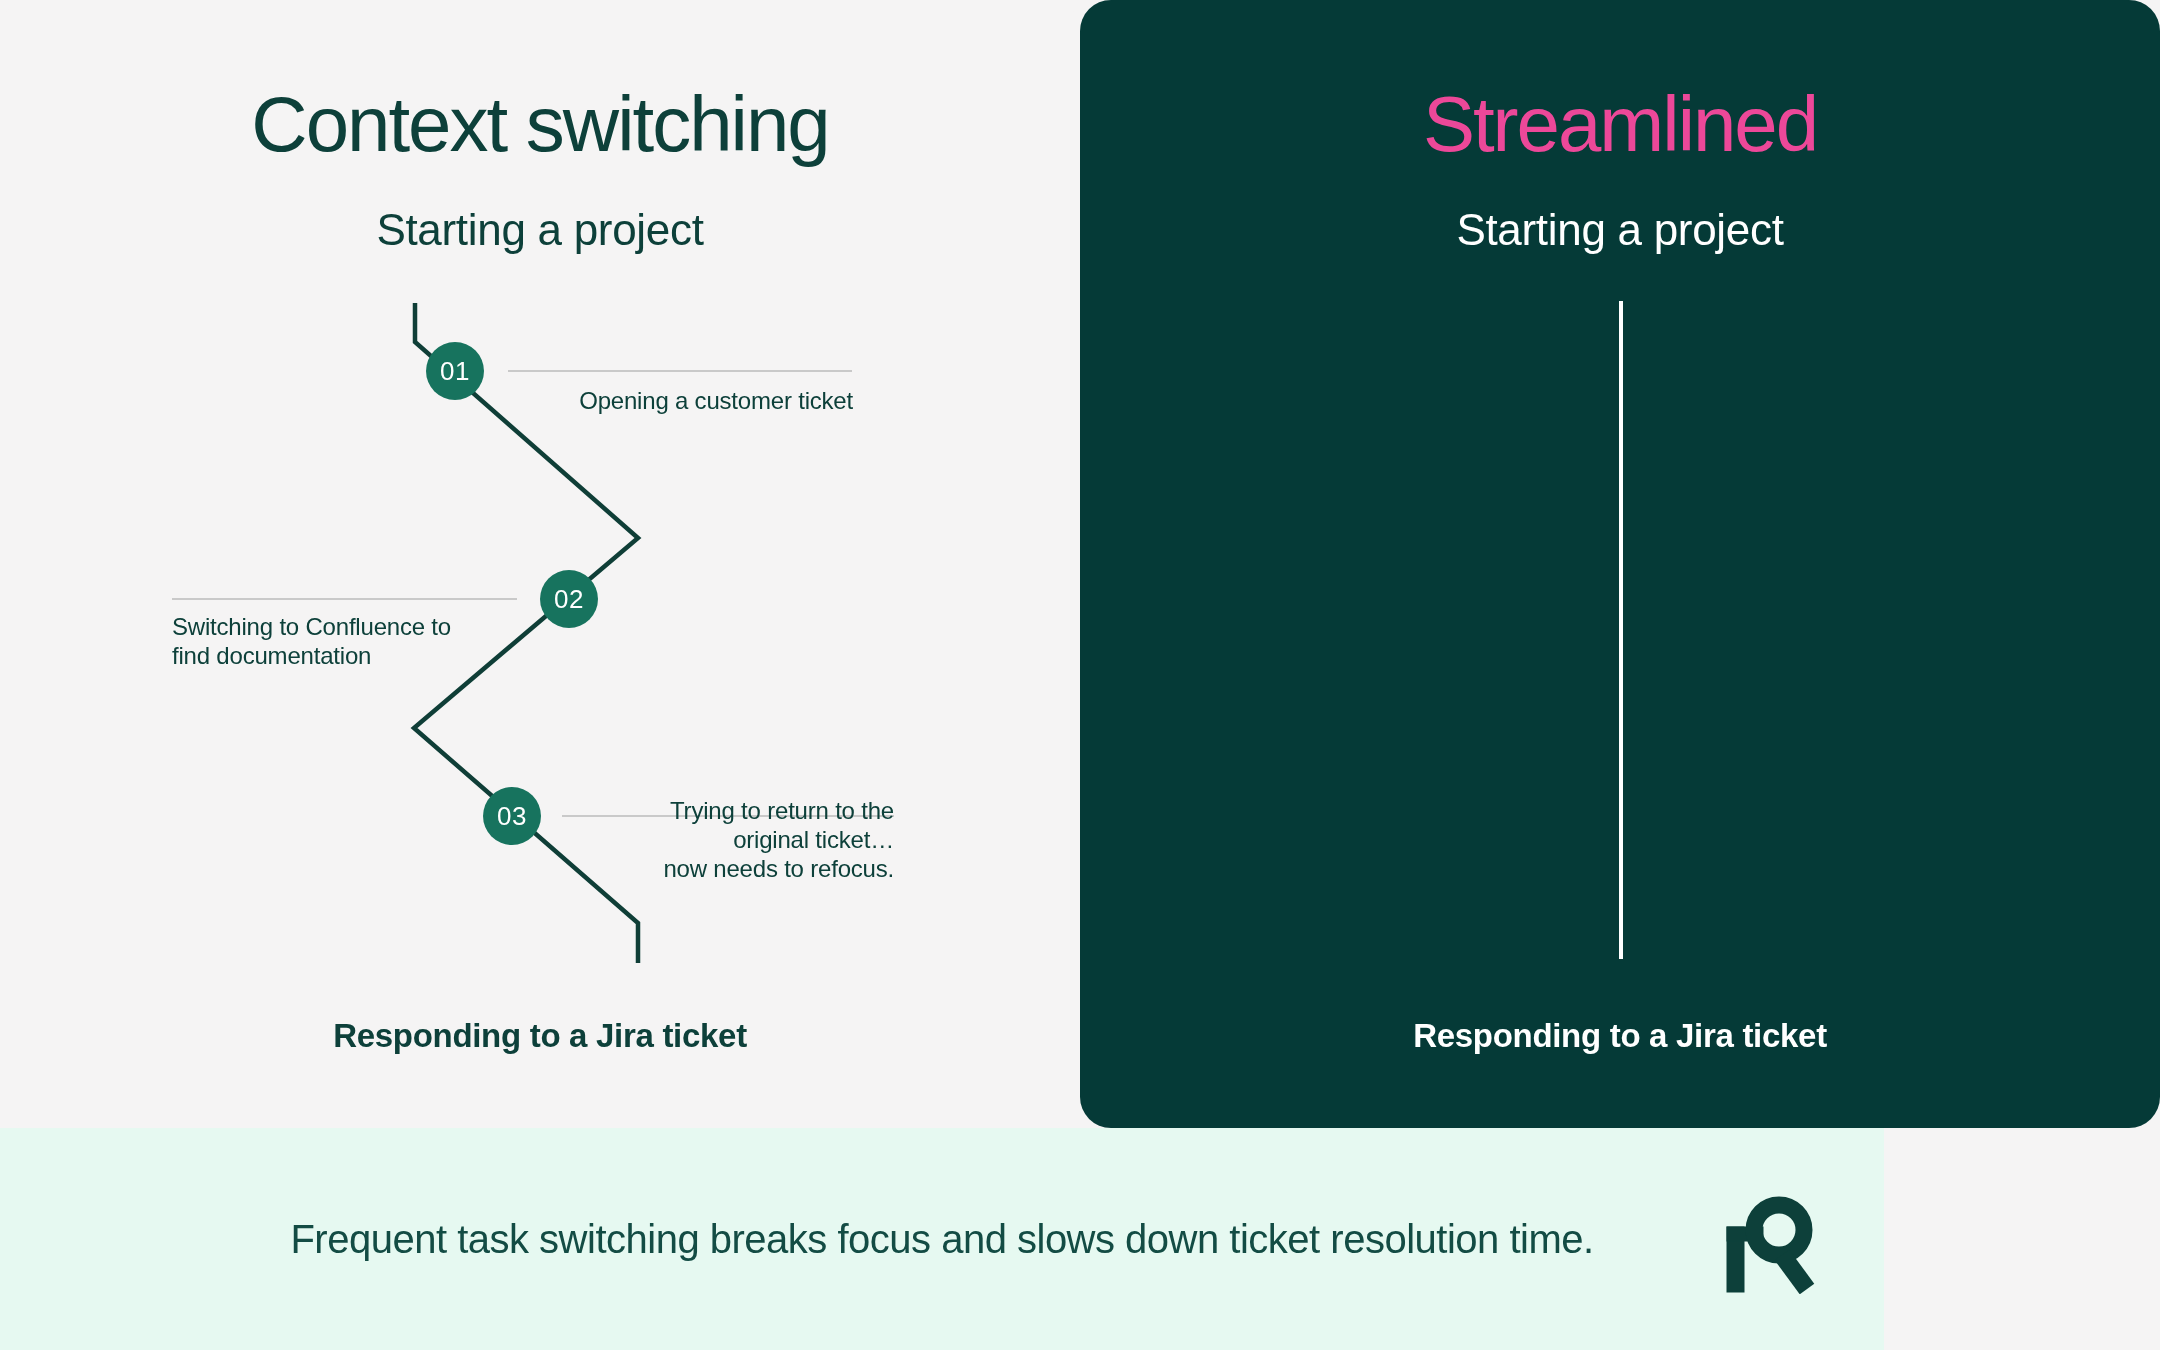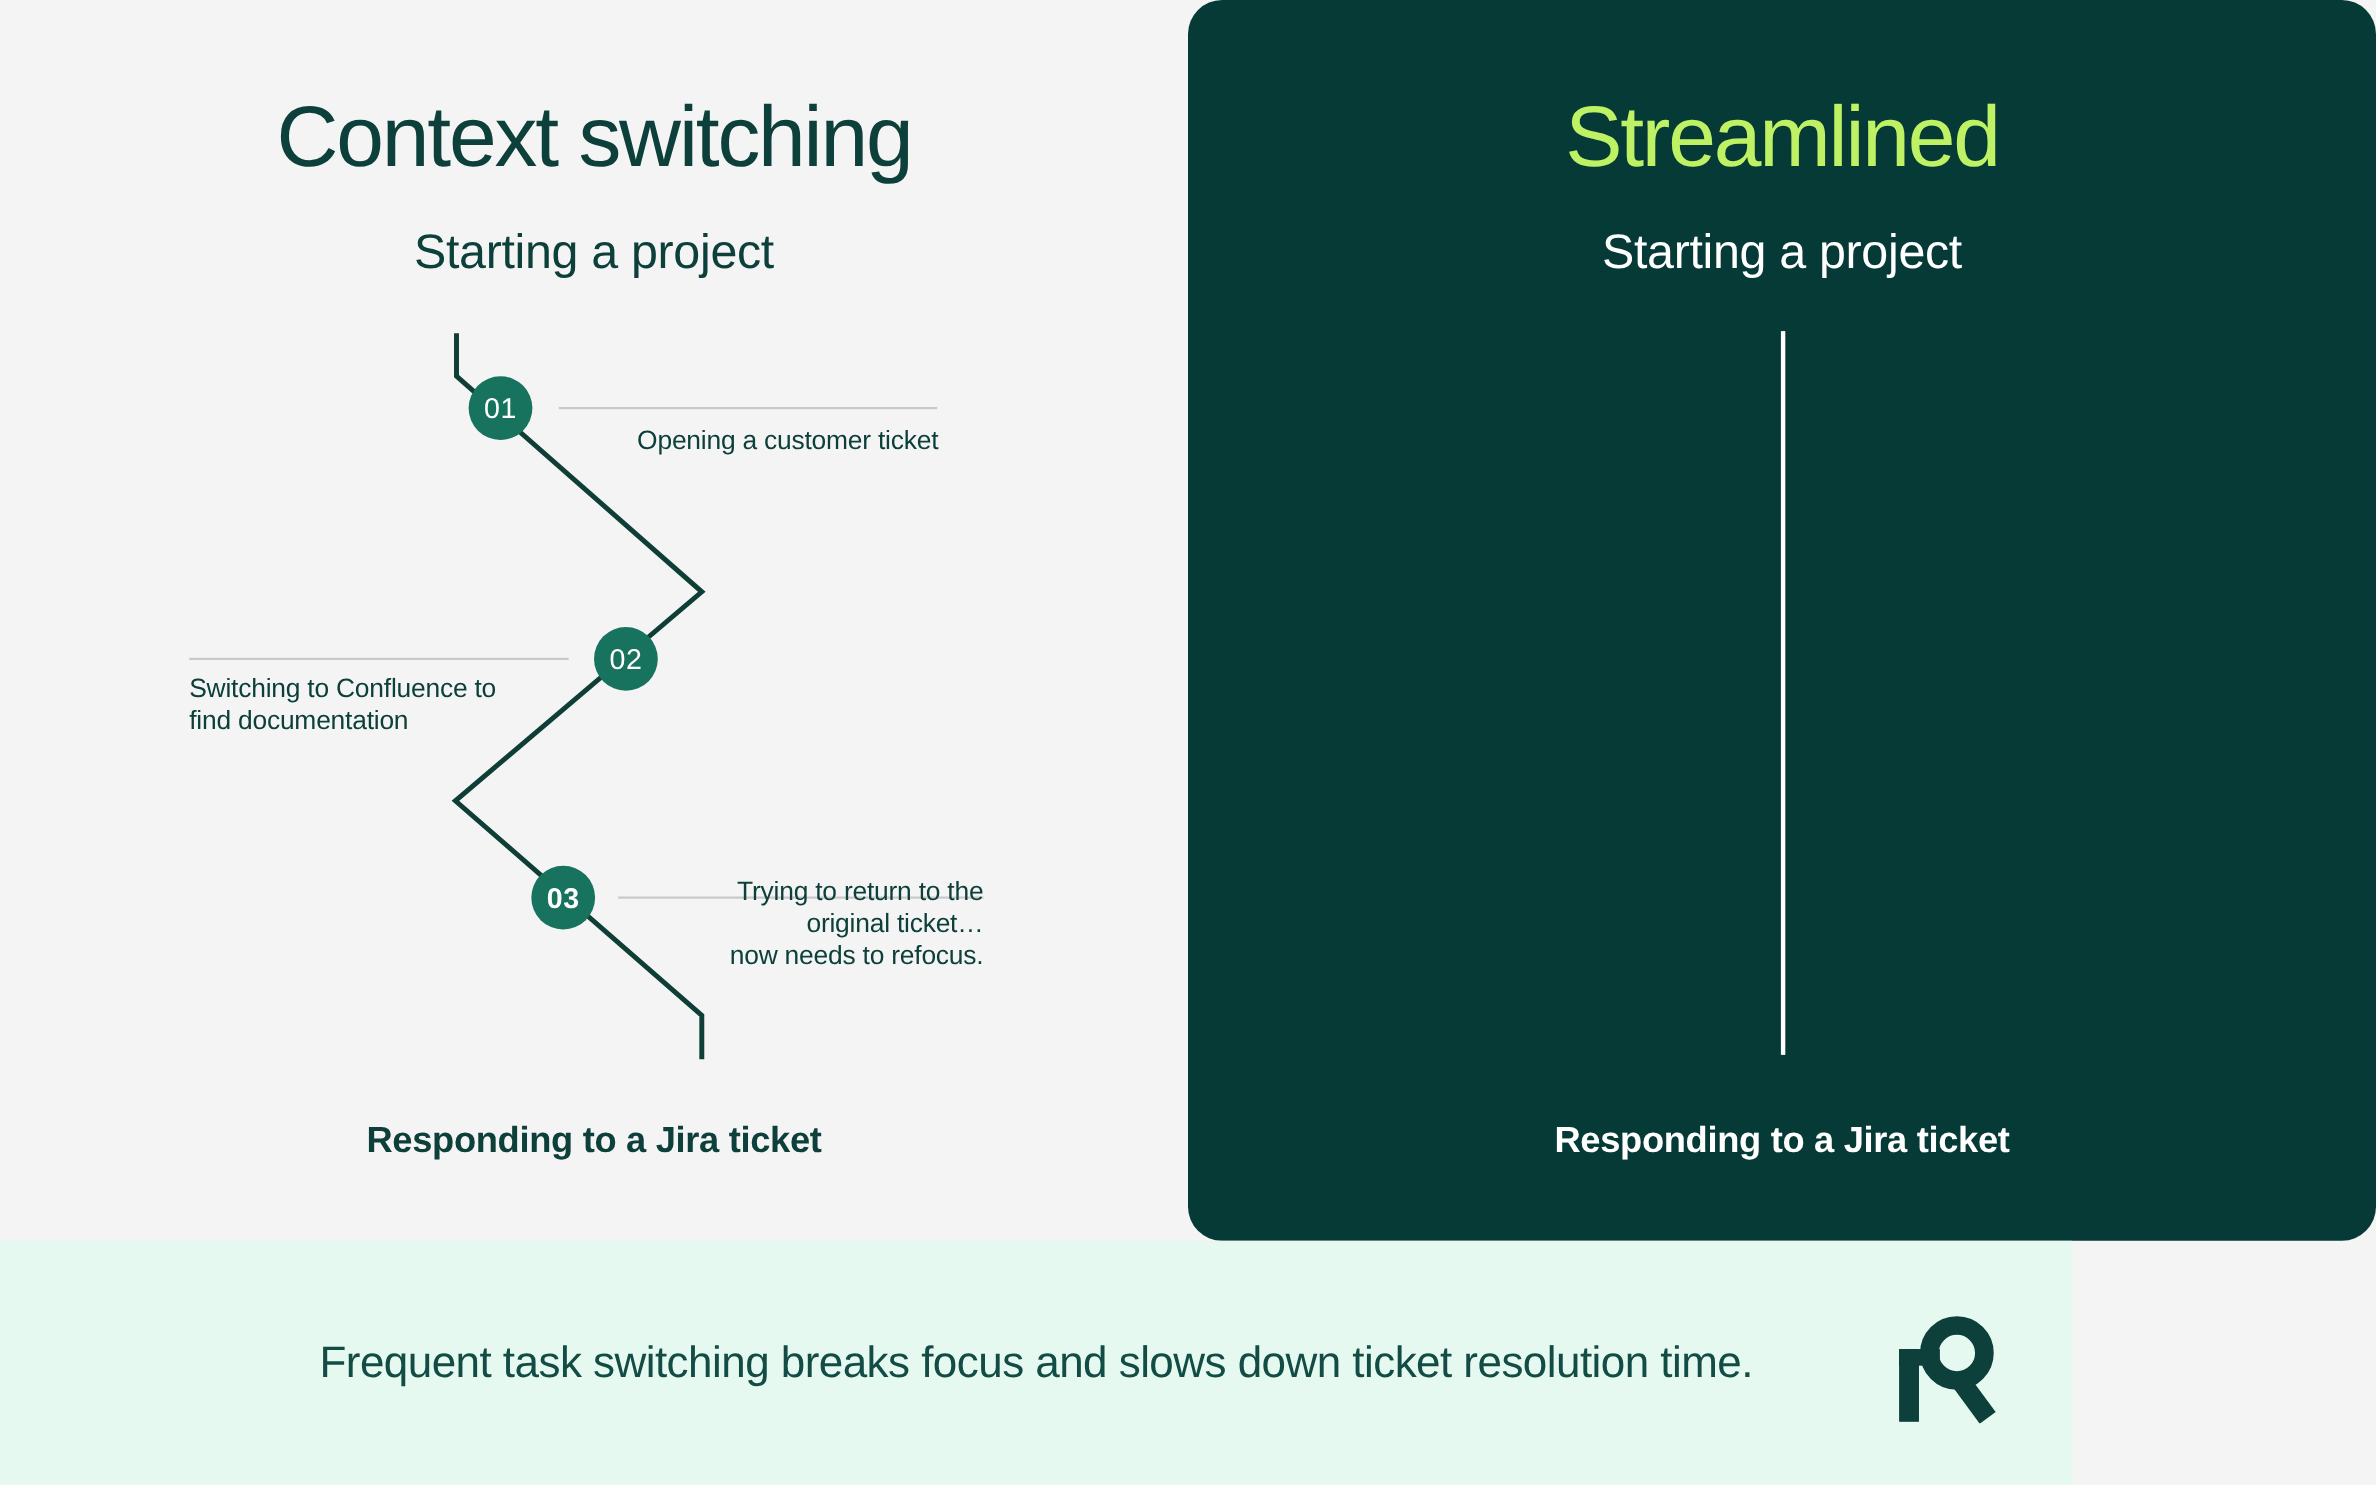--- a/index.html
+++ b/index.html
@@ -22,21 +22,21 @@
   }
 
   
   .big-title{
     position:absolute;top:84px;left:0;width:100%;
     text-align:center;
     font-size:78px;line-height:1.05;font-weight:400;
     letter-spacing:-2px;
   }
   .panel-left .big-title{color:var(--heading-dark);}
-  .panel-right .big-title{color:#bef264;}
+  .panel-right .big-title{color:#ec4899;}
   .subtitle{
     position:absolute;top:204px;left:0;width:100%;
     text-align:center;
     font-size:44px;line-height:1.2;font-weight:400;
     letter-spacing:-0.3px;
   }
   .panel-left .subtitle{color:var(--heading-dark);}
   .panel-right .subtitle{color:#ffffff;}
   .footer-label{
     position:absolute;top:1016px;left:0;width:100%;
@@ -53,21 +53,21 @@
 
   
   .node{
     position:absolute;width:58px;height:58px;border-radius:50%;
     background:var(--node-fill);
     display:flex;align-items:center;justify-content:center;
     color:#ffffff;font-size:26px;font-weight:500;letter-spacing:0.5px;
   }
   .node-1{left:426px;top:342px;}
   .node-2{left:540px;top:570px;}
-  .node-3{left:483px;top:787px;font-weight:bold;}
+  .node-3{left:483px;top:787px;}
 
   
   .rule{position:absolute;height:2px;background:var(--rule-color);}
   .rule-1{left:508px;top:370px;width:344px;}
   .rule-2{left:172px;top:598px;width:345px;}
   .rule-3{left:562px;top:815px;width:332px;}
 
   
   .step-label{
     position:absolute;

